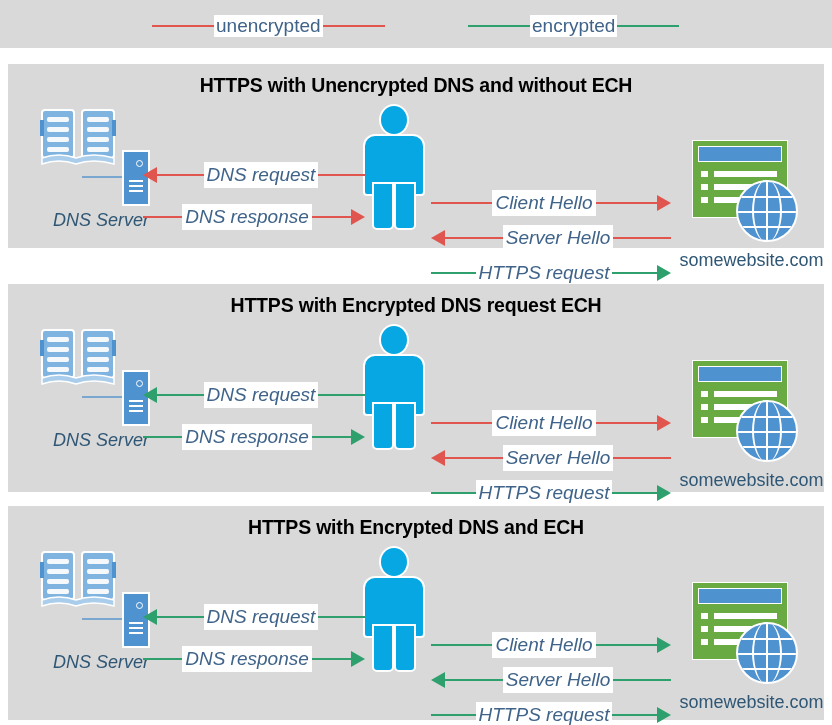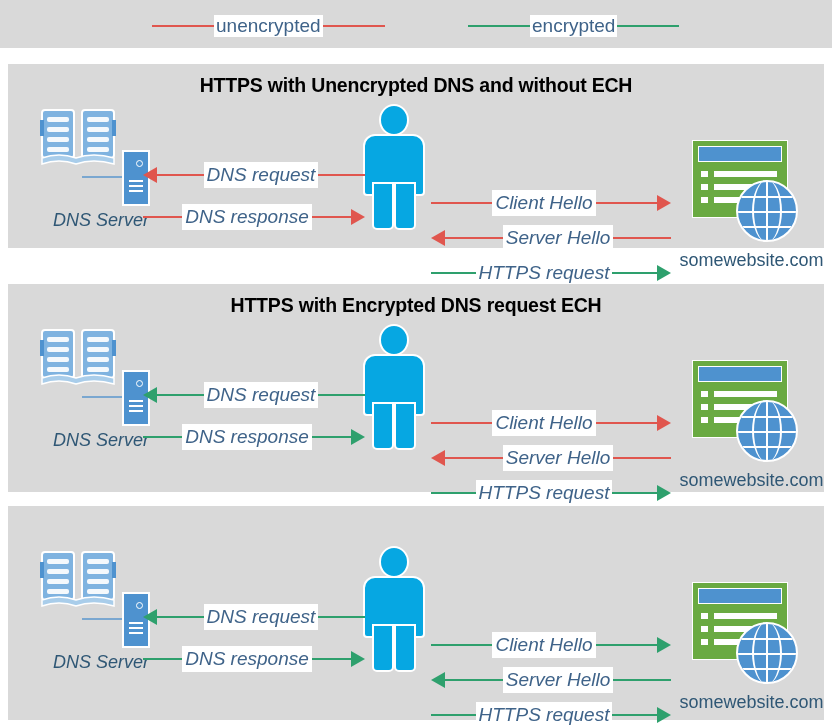--- a/index.html
+++ b/index.html
@@ -320,20 +320,21 @@
         <span class="head-r"></span>
       </div>
       <div class="flow" style="left:423px;top:229px;width:240px;color:#2ea06d">
         <span class="head-l"></span>
         <span class="seg" style="background:#2ea06d"></span>
         <span class="lbl">HTTPS response</span>
         <span class="seg" style="background:#2ea06d"></span>
       </div>
     </div>
   <div class="panel" id="panel-3">
+      <div class="panel-title">HTTPS with Encrypted DNS and ECH</div>
       <div class="dns-group">
     <div class="book"><svg viewBox="0 0 76 66" width="76" height="66">
     <g stroke="#ffffff" stroke-width="2">
       <rect x="2" y="4" width="32" height="48" rx="3" fill="#7fb3e0"></rect>
       <rect x="42" y="4" width="32" height="48" rx="3" fill="#7fb3e0"></rect>
     </g>
     <g fill="#ffffff" opacity="0.92">
       <rect x="7" y="11" width="22" height="5" rx="2"></rect>
       <rect x="7" y="21" width="22" height="5" rx="2"></rect>
       <rect x="7" y="31" width="22" height="5" rx="2"></rect>

